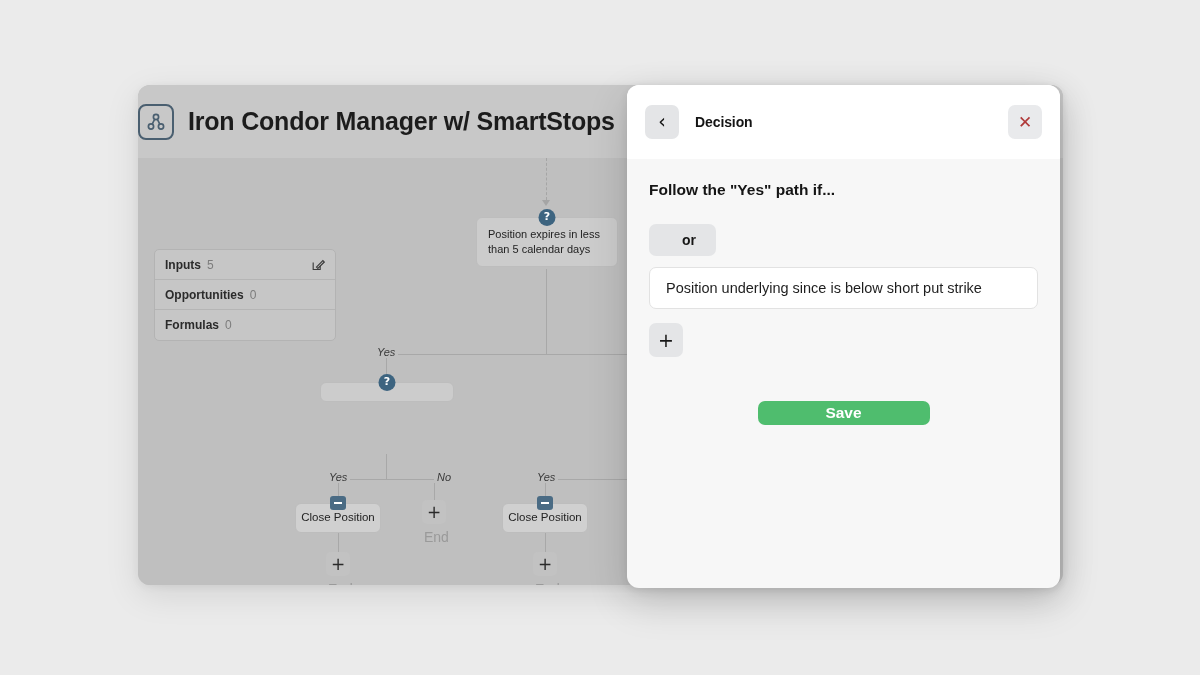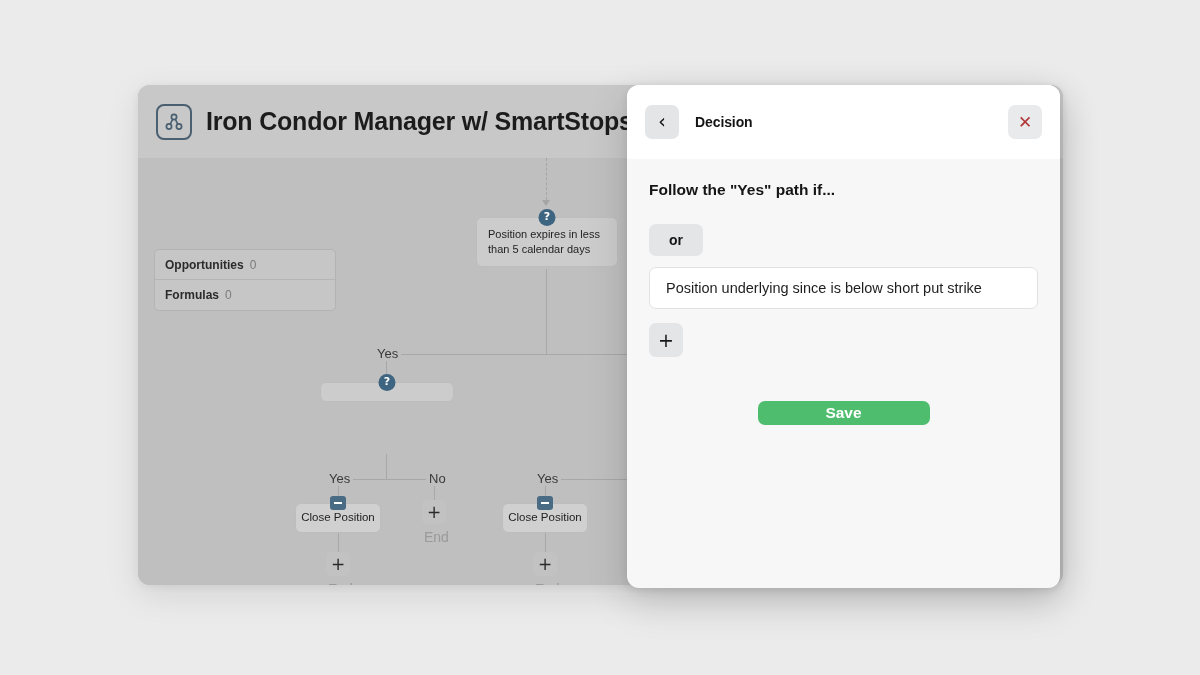--- a/index.html
+++ b/index.html
@@ -25,21 +25,20 @@
     border-radius: 12px;
     overflow: hidden;
     background: #c0c0c0;
     box-shadow: 0 10px 34px rgba(0,0,0,0.10), 0 2px 8px rgba(0,0,0,0.06);
   }
   .app-header {
     height: 73px;
     background: #c8c8c8;
     display: flex;
     align-items: center;
-    padding-left: 18px;
     box-sizing: border-box;
   }
   .app-icon {
     width: 36px;
     height: 36px;
     border: 2px solid #4a5f70;
     border-radius: 8px;
     display: flex;
     align-items: center;
     justify-content: center;
@@ -165,24 +164,25 @@
     line-height: 1;
     font-family: "DejaVu Sans", sans-serif;
   }
   .end-label {
     position: absolute;
     font-size: 14px;
     color: #9a9a9a;
   }
   .edge-label {
     position: absolute;
-    font-size: 13px;
+    font-size: 11px;
     color: #3a3a3a;
     background: #bfbfbf;
     padding: 0 3px;
+    font-style: italic;
   }
   .line-v {
     position: absolute;
     width: 1px;
     background: #a8a8a8;
   }
   .line-h {
     position: absolute;
     height: 1px;
     background: #a8a8a8;
@@ -291,20 +291,21 @@
     justify-content: center;
     min-width: 54px;
     height: 32px;
     background: #e4e5e7;
     border-radius: 7px;
     font-size: 14px;
     font-weight: bold;
     color: #161616;
     margin: 11px 0;
     cursor: pointer;
+    padding-left: 13px;
   }
   .add-chip {
     display: flex;
     align-items: center;
     justify-content: center;
     width: 34px;
     height: 34px;
     background: #e4e5e7;
     border-radius: 7px;
     font-size: 19px;
@@ -343,20 +344,30 @@
         <path d="M8.6 7.3 L6.2 12.2 M11.4 7.3 L13.8 12.2" stroke="#4a5f70" stroke-width="1.6" fill="none"></path>
       </svg>
     </div>
     <div class="app-title">Iron Condor Manager w/ SmartStops</div>
   </div>
 
   <div class="canvas">
 
     <div class="info-card">
       <div class="info-row">
+        <span class="info-label">Inputs</span>
+        <span class="info-value">5</span>
+        <span class="info-edit">
+          <svg width="14" height="14" viewBox="0 0 16 16" aria-hidden="true">
+            <path d="M2.5 5.2 v8 h8 v-4" fill="none" stroke="#3c3c3c" stroke-width="1.3"></path>
+            <path d="M6.2 10.4 L13.6 3.0 l1.6 1.6 L7.8 12 z" fill="none" stroke="#3c3c3c" stroke-width="1.3"></path>
+          </svg>
+        </span>
+      </div>
+      <div class="info-row">
         <span class="info-label">Opportunities</span>
         <span class="info-value">0</span>
       </div>
       <div class="info-row">
         <span class="info-label">Formulas</span>
         <span class="info-value">0</span>
       </div>
     </div>
 
     <div class="line-dash" style="left:408px; top:0px; height:42px;"></div>
@@ -380,21 +391,21 @@
     <div class="node node-cond" style="left:503px; top:224px; width:134px;">
       <span class="badge-q">?</span>
       <span>Position decreas Profit Ta opened</span>
     </div>
 
     <div class="line-v" style="left:248px; top:296px; height:25px;"></div>
     <div class="line-h" style="left:200px; top:321px; width:96px;"></div>
     <div class="line-v" style="left:200px; top:321px; height:24px;"></div>
     <div class="line-v" style="left:296px; top:321px; height:21px;"></div>
     <div class="edge-label" style="left:188px; top:313px;">Yes</div>
-    <div class="edge-label" style="left:288px; top:313px;">No</div>
+    <div class="edge-label" style="left:296px; top:313px;">No</div>
 
     <div class="node node-action" style="left:157px; top:345px; width:86px; height:30px;">
       <span class="badge-minus">
         <svg width="8" height="2" viewBox="0 0 8 2" aria-hidden="true">
             <rect width="8" height="2" fill="#ffffff"></rect>
           </svg>
       </span>
       <span>Close Position</span>
     </div>
     <div class="line-v" style="left:200px; top:375px; height:19px;"></div>

